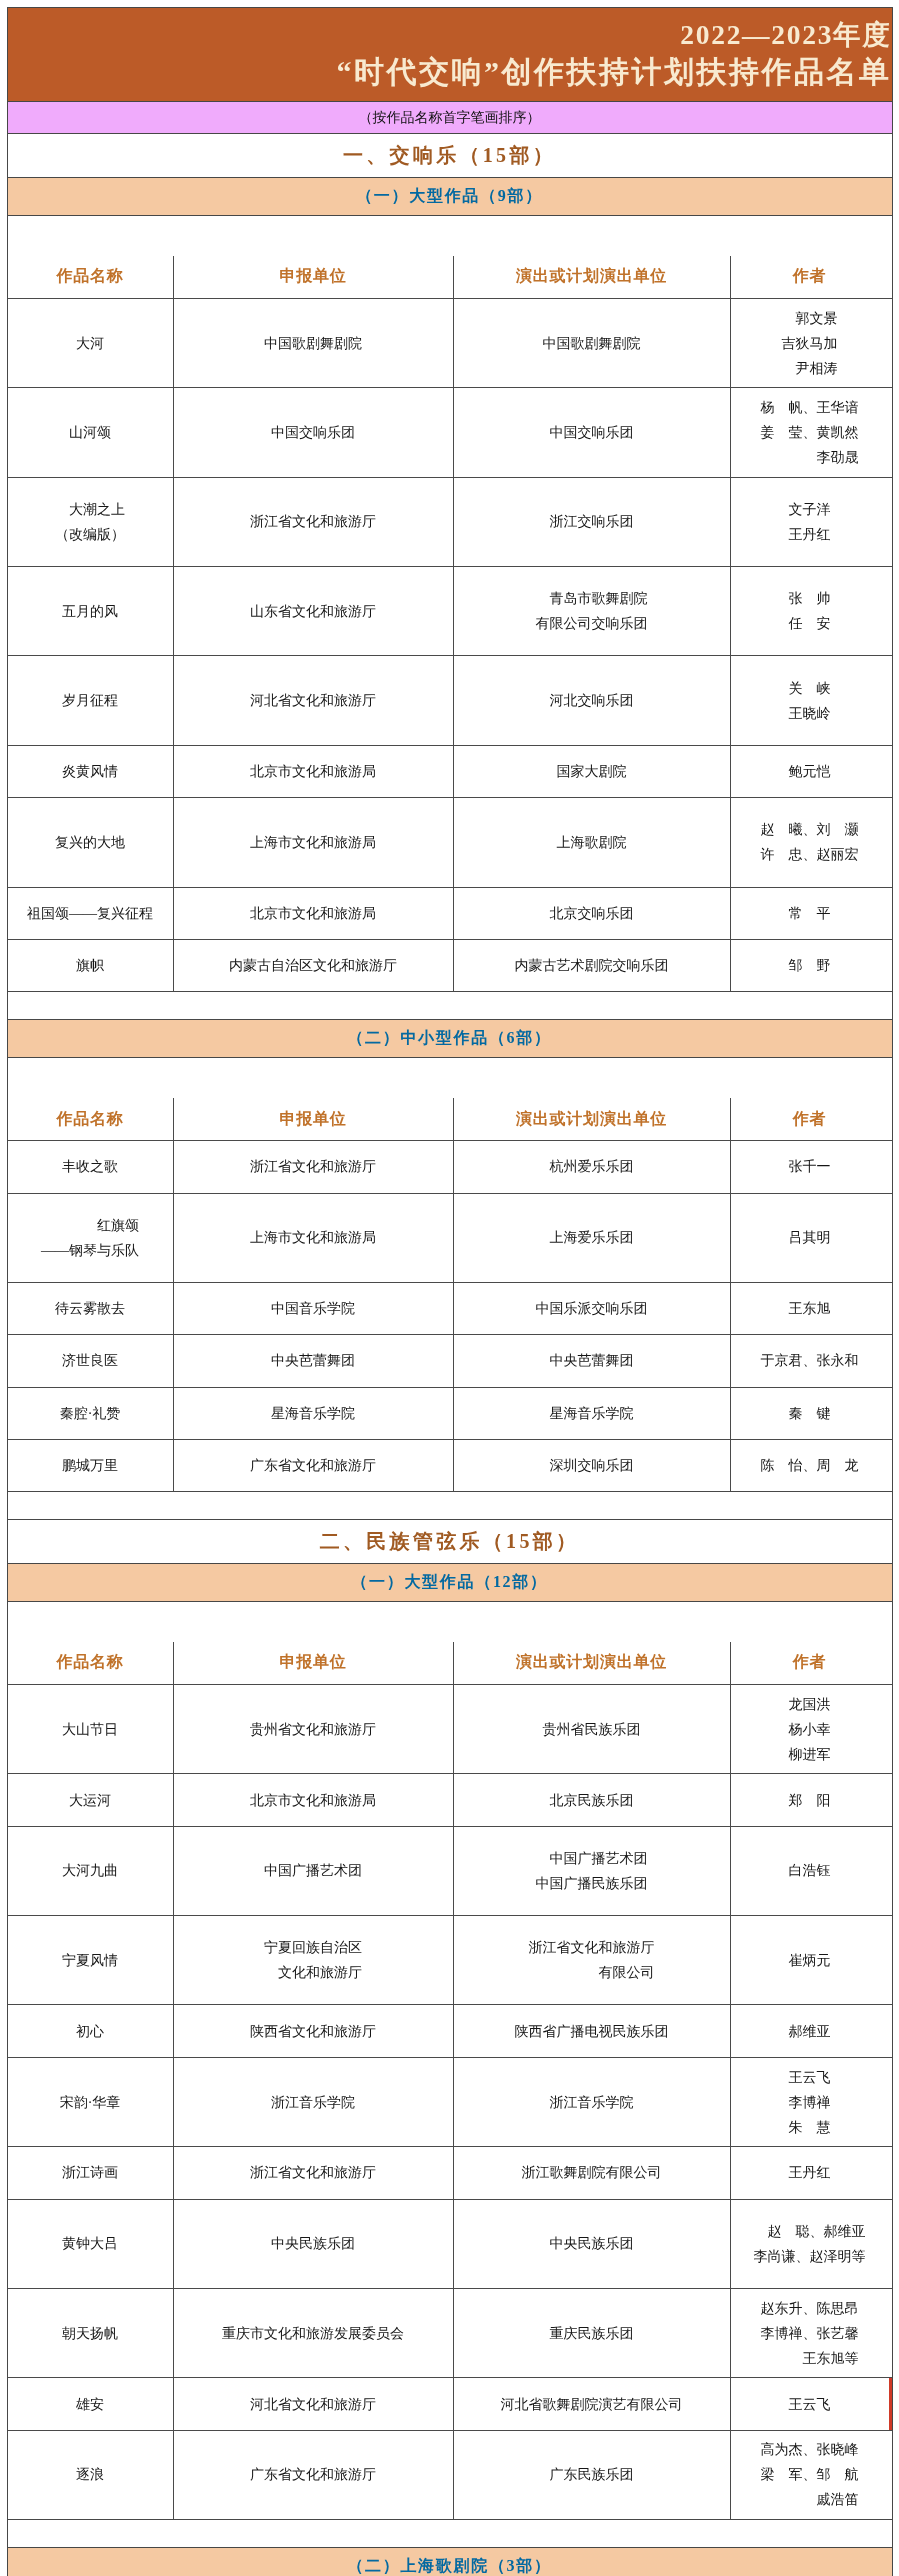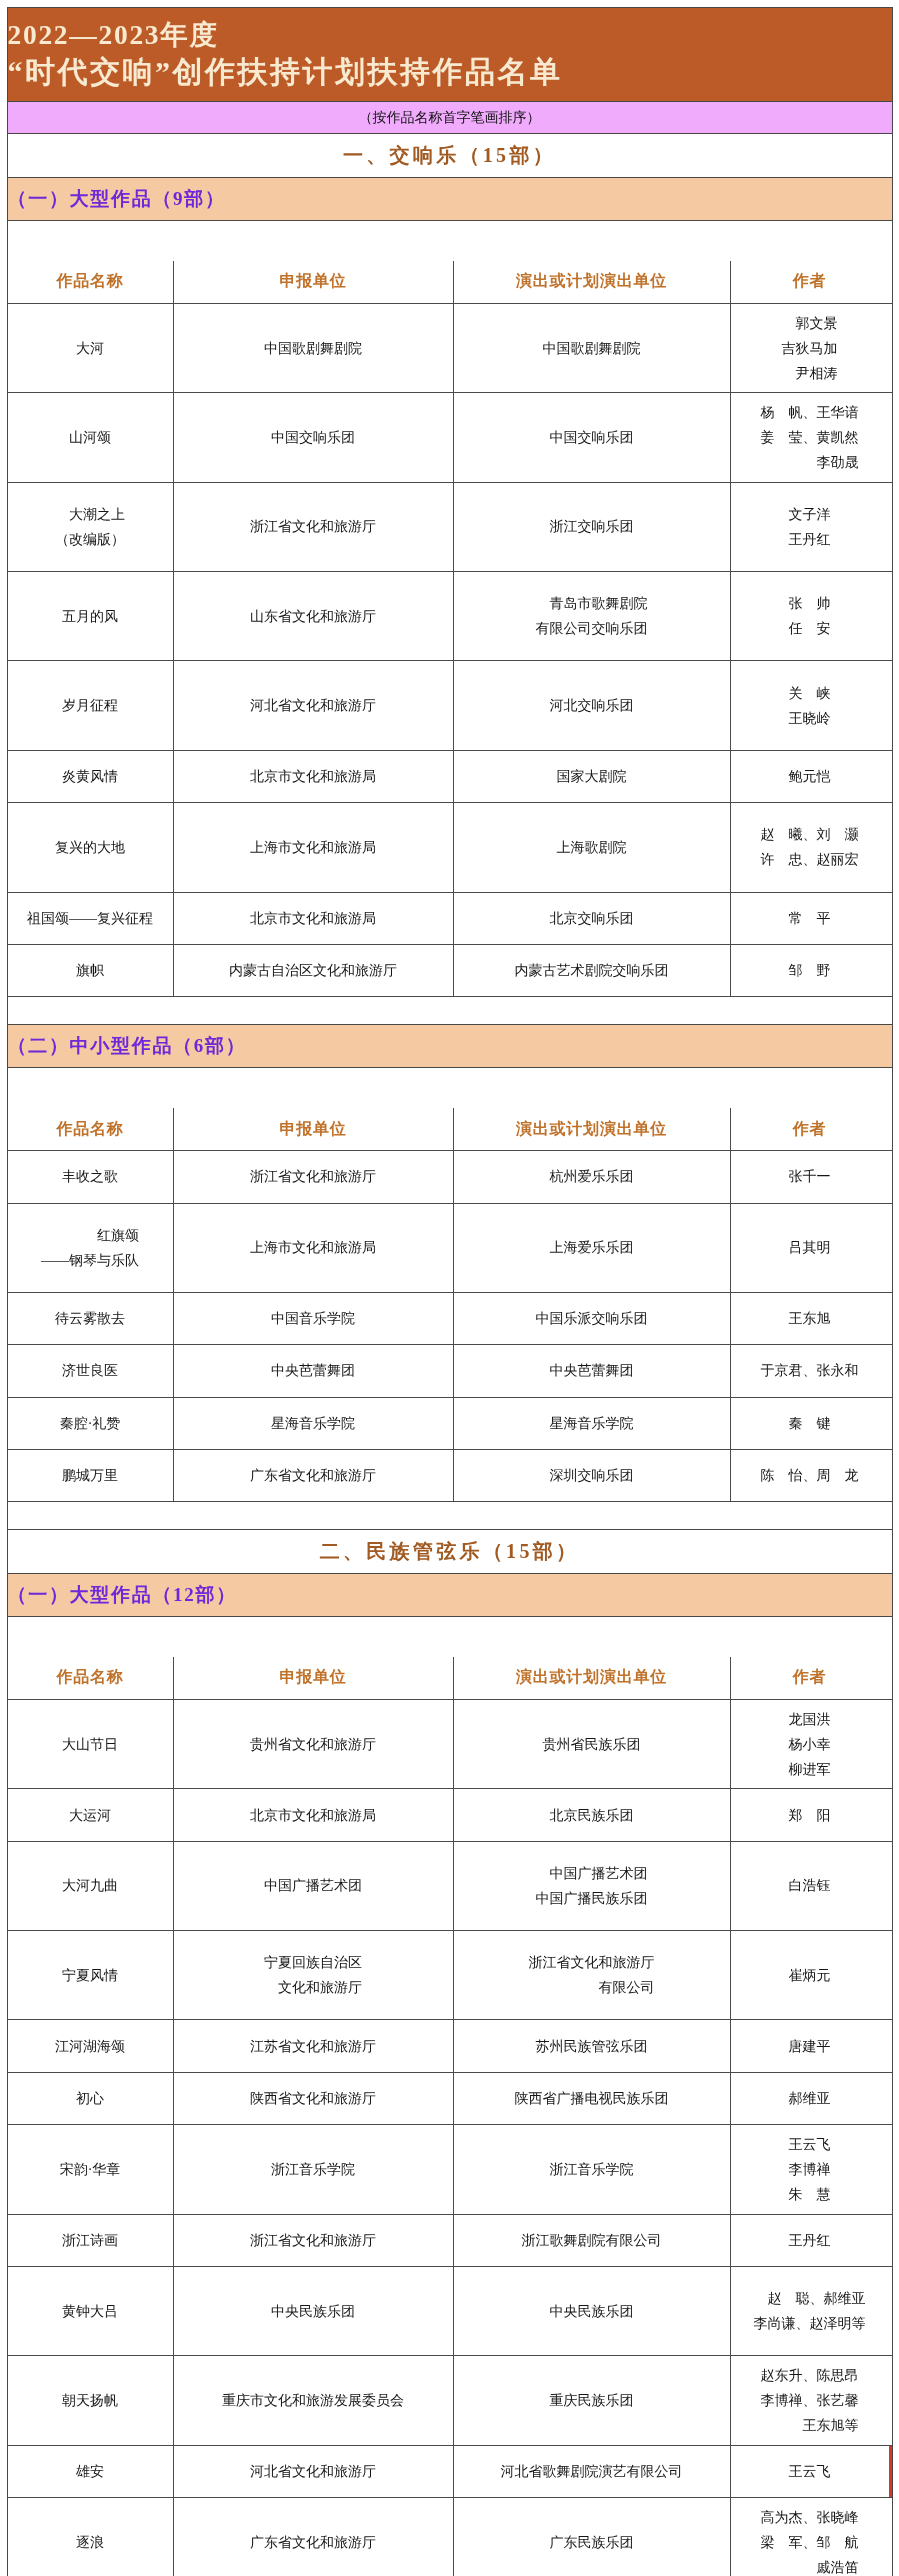--- a/index.html
+++ b/index.html
@@ -12,21 +12,21 @@
   .frame{
     width:884px;
     margin:6.7px auto 11.7px auto;
     border:1.7px solid #474747;
     background:#ffffff;
   }
   
   .banner{
     background:var(--banner-bg,#bc5b28);
     border-bottom:1.7px solid #474747;
-    text-align:left;
+    text-align:right;
     padding:8.3px 0 10px 0;
   }
   .banner .line1{
     color:var(--banner-text,#f8ead0);
     font-size:27.5px;
     font-weight:bold;
     letter-spacing:1.7px;
     line-height:37px;
   }
   .banner .line2{
@@ -52,24 +52,25 @@
     font-weight:bold;
     letter-spacing:3.3px;
     color:var(--heading-text,#a05a22);
     padding:7.5px 0 8.3px 0;
     border-bottom:1.7px solid #474747;
     background:#fff;
   }
   
   .band{
     background:var(--band-bg,#f5c9a2);
-    font-size:19px;
+    text-align:center;
+    font-size:16px;
     font-weight:bold;
     letter-spacing:1.7px;
-    color:#6d28d9;
+    color:#0369a1;
     padding:7.5px 0 8.3px 0;
     border-bottom:1.7px solid #474747;
   }
   
   .table{border-bottom:1.7px solid #474747;}
   .table:last-child{border-bottom:none;}
   .thead,.trow{
     display:grid;
     grid-template-columns:166px 280px 277px 158px;
   }
@@ -308,26 +309,20 @@
 
         <div class="trow tall">
           <div class="cell">宁夏风情</div>
           <div class="cell">宁夏回族自治区
 文化和旅游厅</div>
           <div class="cell">浙江省文化和旅游厅
 有限公司</div>
           <div class="cell">崔炳元</div>
         </div>
 
-        <div class="trow">
-          <div class="cell">江河湖海颂</div>
-          <div class="cell">江苏省文化和旅游厅</div>
-          <div class="cell">苏州民族管弦乐团</div>
-          <div class="cell">唐建平</div>
-        </div>
 
         <div class="trow">
           <div class="cell">初心</div>
           <div class="cell">陕西省文化和旅游厅</div>
           <div class="cell">陕西省广播电视民族乐团</div>
           <div class="cell">郝维亚</div>
         </div>
 
         <div class="trow tall">
           <div class="cell">宋韵·华章</div>

